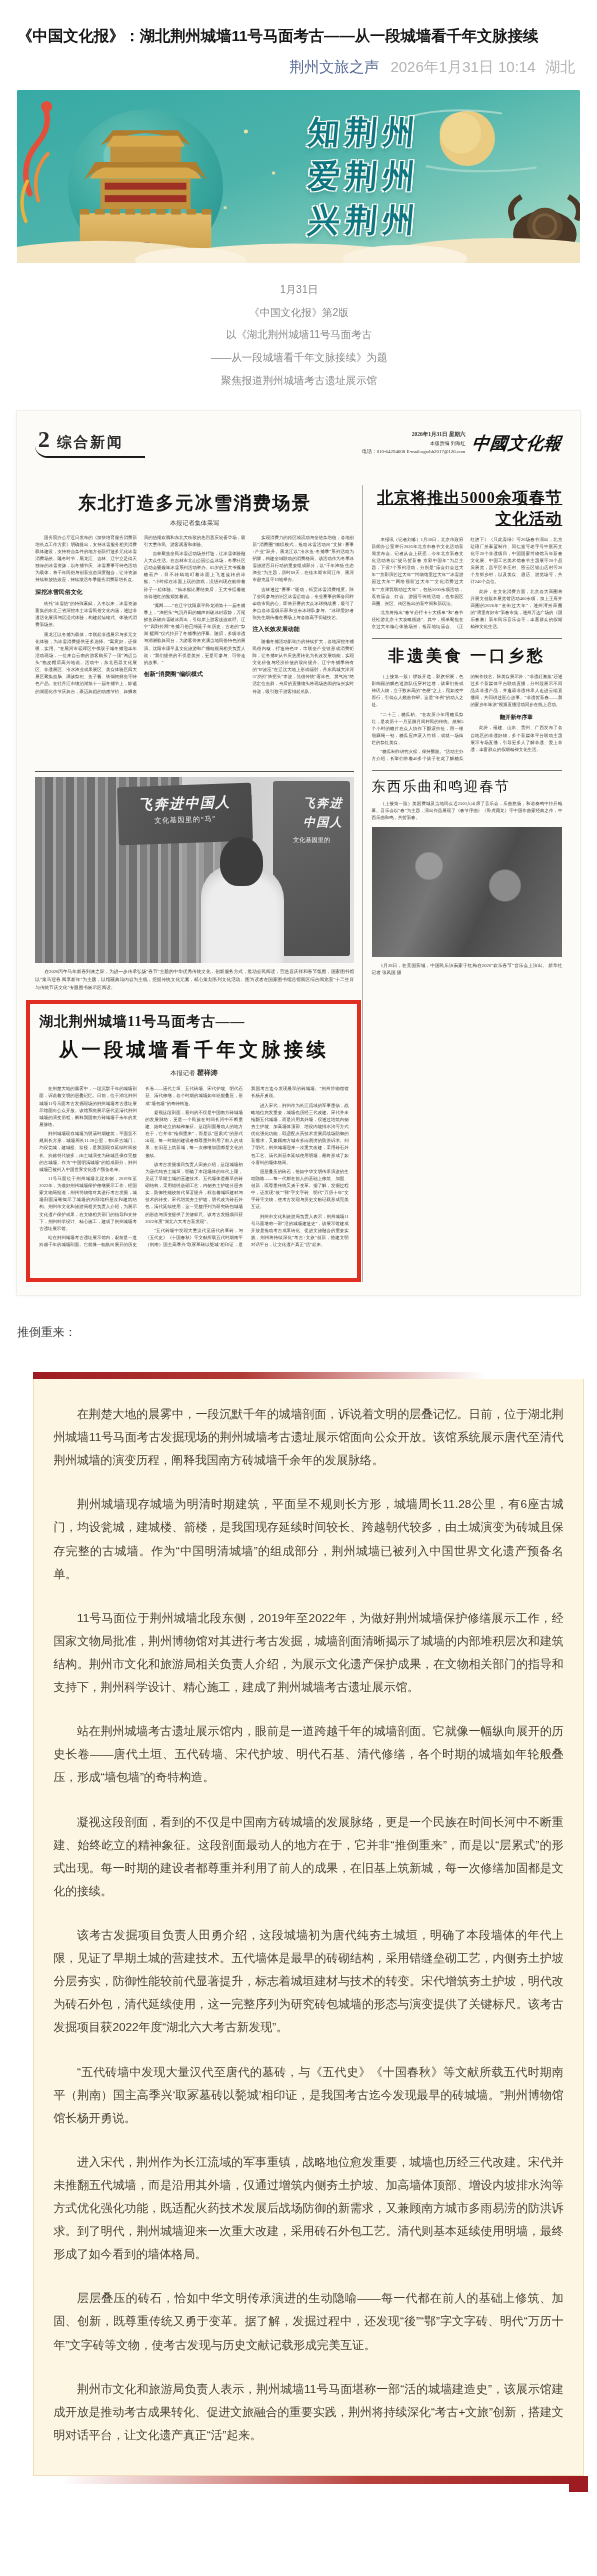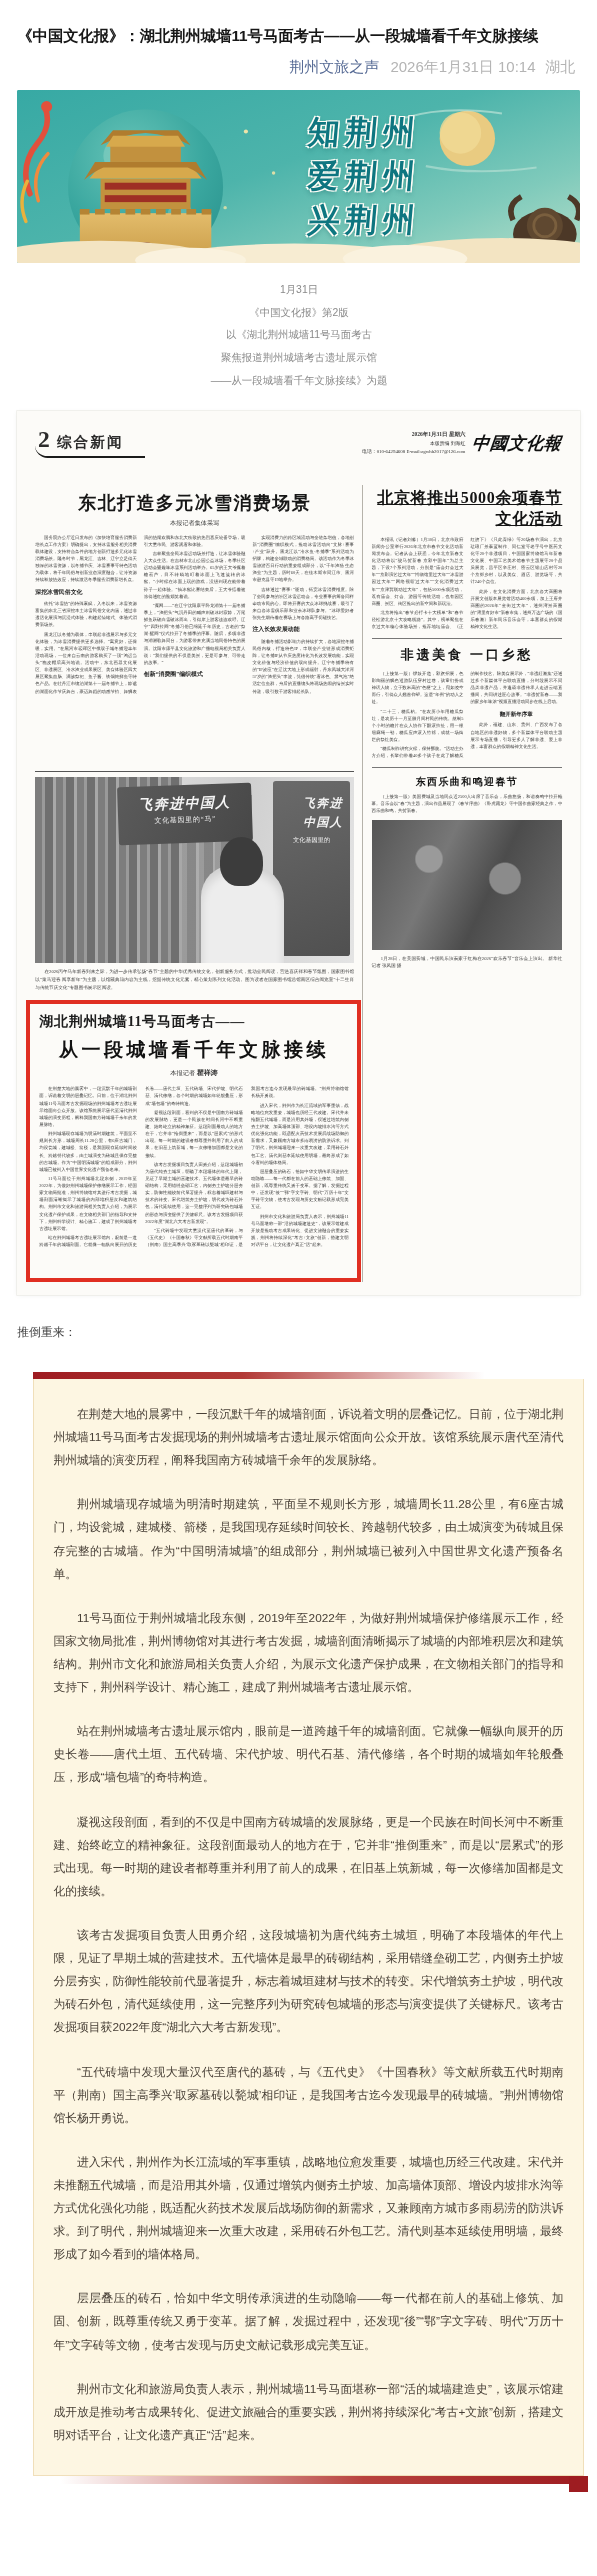--- a/index.html
+++ b/index.html
@@ -65,22 +65,22 @@
   .redbox { border:4.9px solid #e02f22; margin:8.3px -7px 0 -9.7px; padding:8.3px 8.3px 7px 9.7px; background:#fcfbf8; }
   .rb-kicker { font-size:14px; font-weight:bold; letter-spacing:0.7px; color:#1d1d1d; margin:1.4px 0 5.5px; }
   .rb-h1 { text-align:center; font-size:19px; font-weight:bold; letter-spacing:3.5px; color:#111; margin-bottom:5.5px; }
   .rb-by { text-align:center; font-size:6.2px; margin-bottom:7px; color:#333; }
   .rb-by b { font-size:7px; }
   .rb-cols { column-count:3; column-gap:8.3px; height:186px; overflow:hidden; }
   .rb-cols p { font-size:4.4px; line-height:1.62; text-align:justify; text-indent:2em; color:#3b3b3b; margin-bottom:2.1px; }
 
   .np-rule { border:none; border-top:0.7px solid #777; margin:7px 0; }
   .np-h2 { text-align:right; font-size:16px; font-weight:bold; letter-spacing:0.7px; margin:2.8px 0 5.5px; color:#141414;text-decoration:underline; }
-  .np-h3 { text-align:center; font-size:13px; font-weight:bold; letter-spacing:2.8px; margin:4.2px 0 5.5px; color:#141414; }
-  .np-h4 { text-align:center; font-size:10px; font-weight:bold; letter-spacing:1.4px; margin:2.8px 0 4.2px; color:#141414; }
+  .np-h3 { text-align:center; font-size:16px; font-weight:bold; letter-spacing:2.8px; margin:4.2px 0 5.5px; color:#141414; }
+  .np-h4 { font-size:14px; font-weight:normal; letter-spacing:1.4px; margin:2.8px 0 4.2px; color:#141414; }
   .photo2 { width:100%; height:130px; margin-top:5.5px; background:
       radial-gradient(circle at 30% 30%, #9a9a9a 0 8%, rgba(0,0,0,0) 9%),
       radial-gradient(circle at 70% 45%, #8b8b8b 0 10%, rgba(0,0,0,0) 11%),
       linear-gradient(115deg,#555 0%,#777 35%,#4c4c4c 60%,#6e6e6e 100%); }
 
   
   .fulltext-label { margin:30.5px 17.3px 0 17.3px; font-size:11.8px; color:#3d3d3d; }
 
   .article-wrap { margin:30.5px 11px 0 11px; }
   .bar-top { height:7.6px; width:551px; margin-left:22px; background:linear-gradient(90deg,#9e1c21 0%,#b23a36 38%,rgba(255,255,255,0) 82%); }
@@ -184,22 +184,22 @@
         <div>知荆州</div>
         <div>爱荆州</div>
         <div>兴荆州</div>
       </div>
   </div>
 
   <div class="caption">
       <div>1月31日</div>
       <div>《中国文化报》第2版</div>
       <div>以《湖北荆州城墙11号马面考古</div>
+      <div>——从一段城墙看千年文脉接续》为题</div>
       <div>聚焦报道荆州城墙考古遗址展示馆</div>
-      <div>——从一段城墙看千年文脉接续》为题</div>
     </div>
 
   <div class="newspaper">
     <div class="np-header">
       <div class="np-sec">
         <span class="no">2</span>
         <span class="nm">综合新闻</span>
       </div>
       <div class="np-info">
         <div class="lines">

